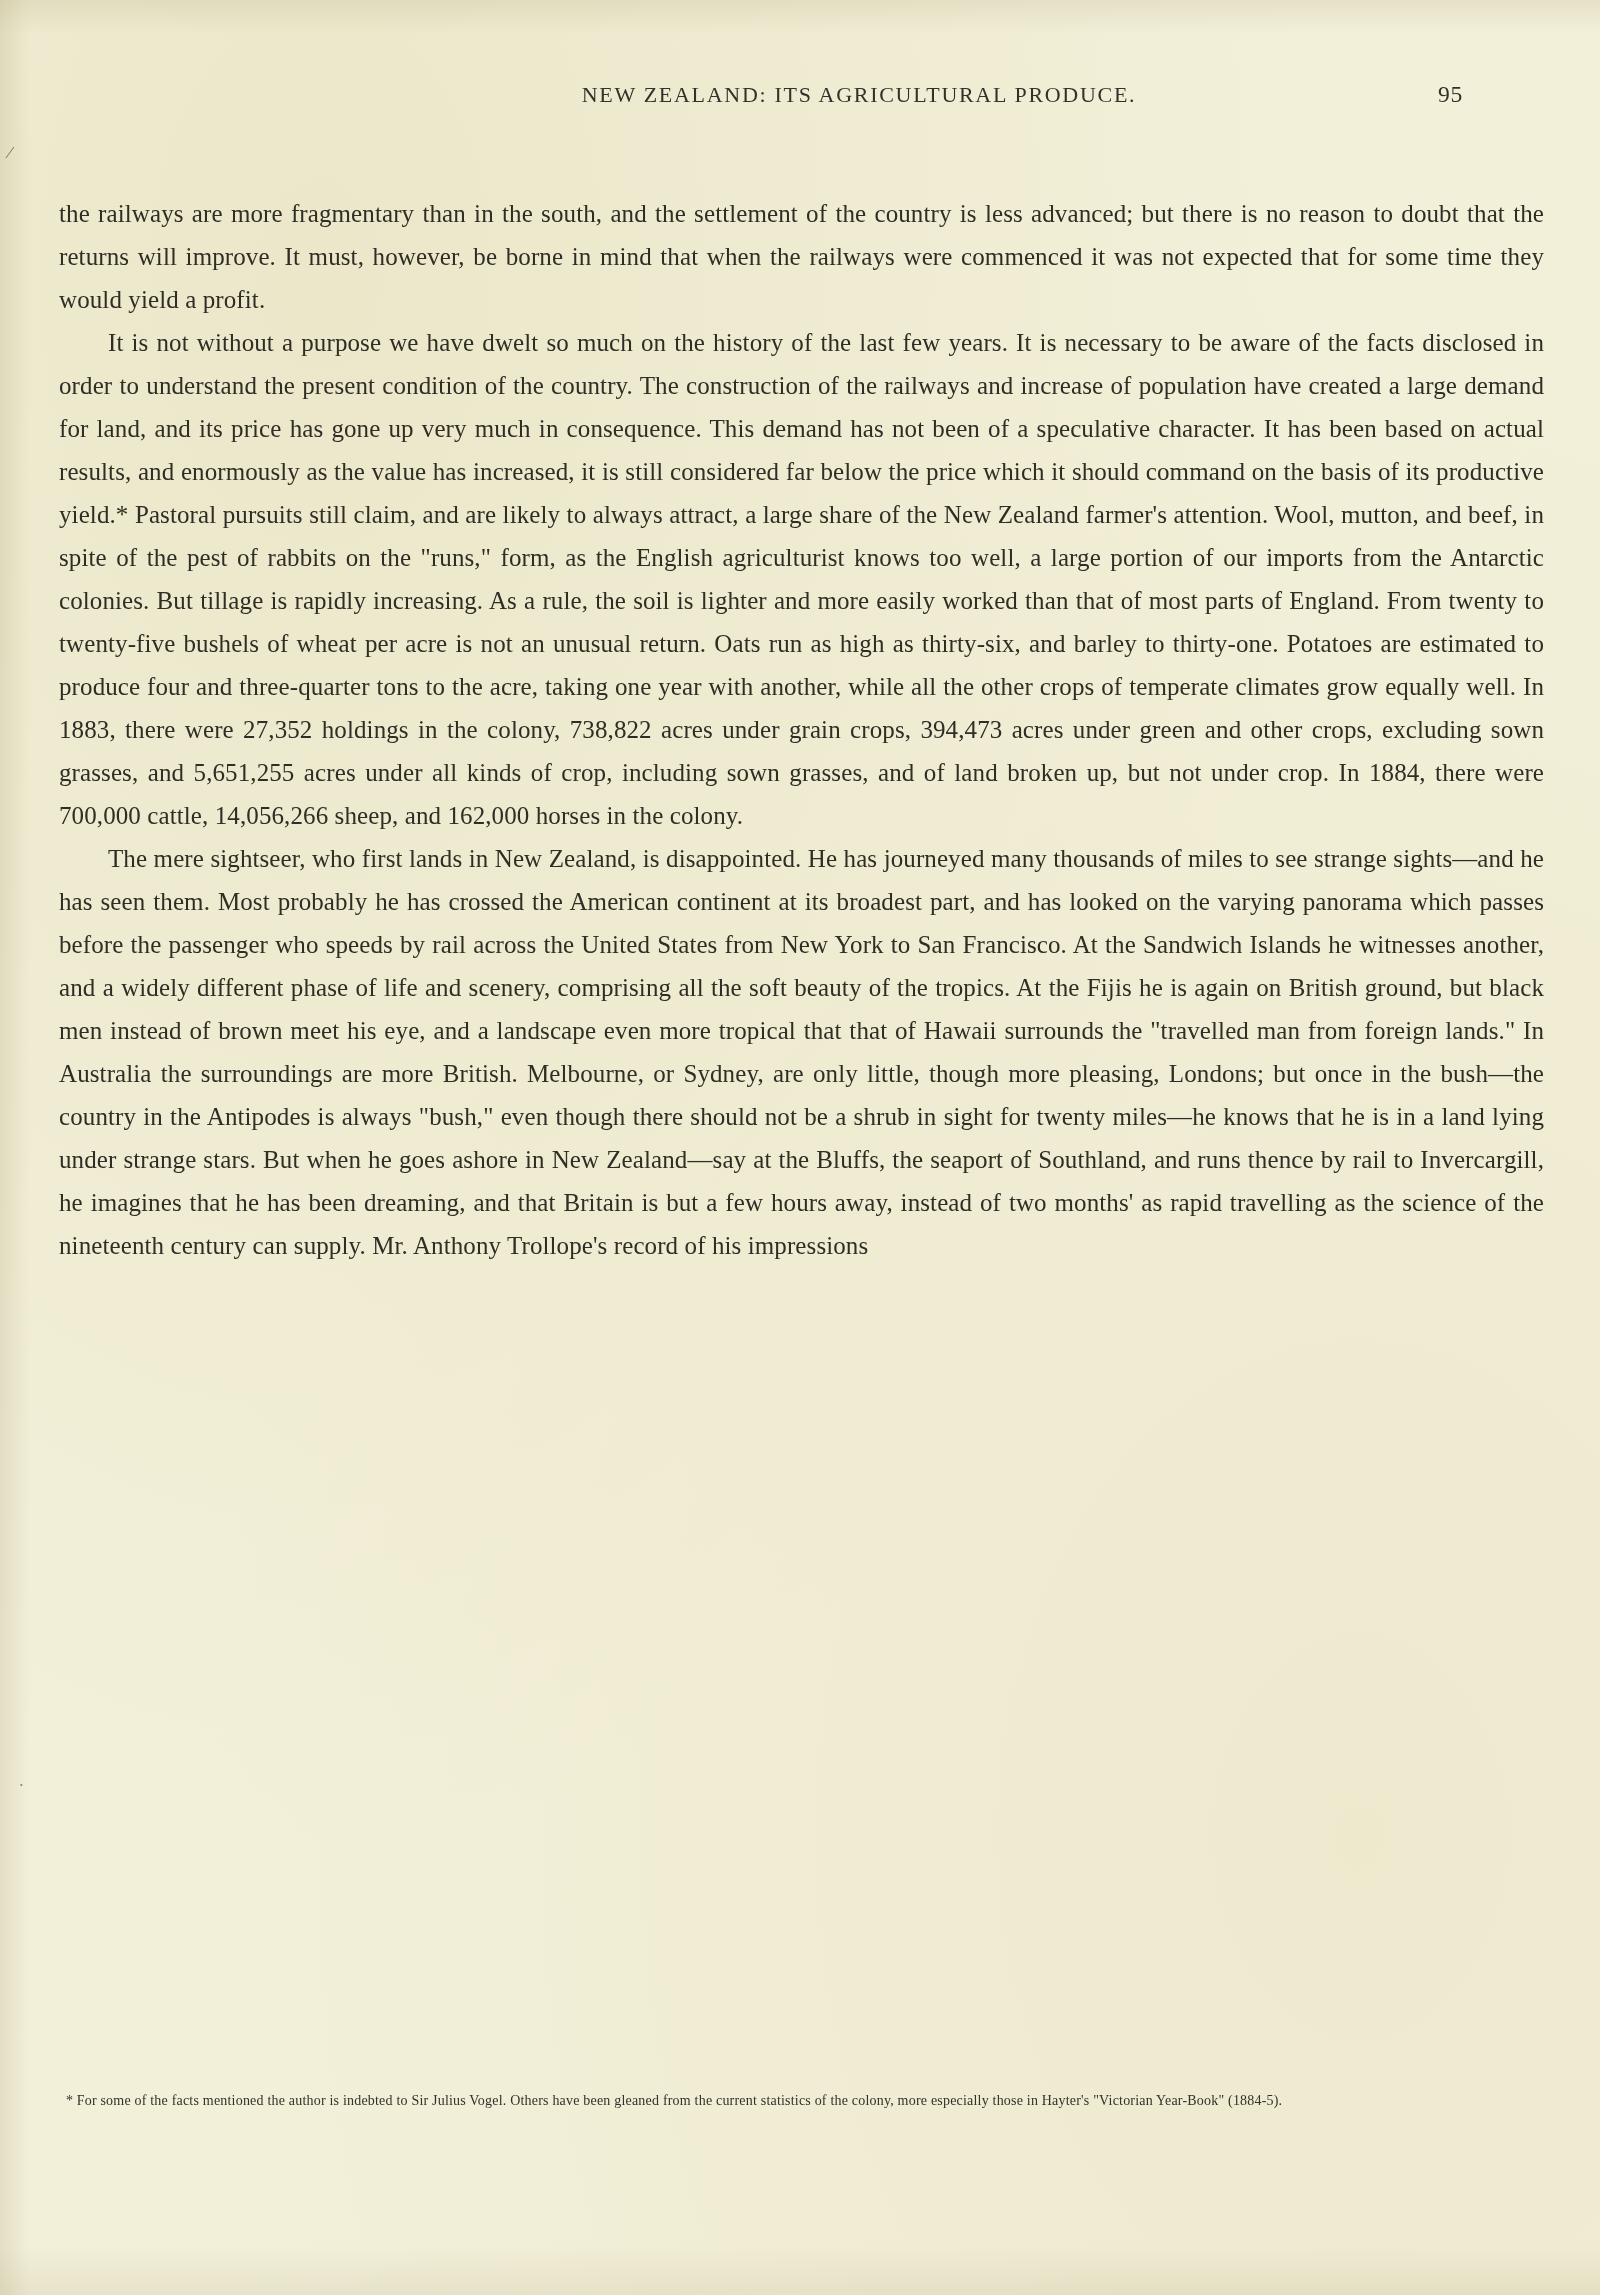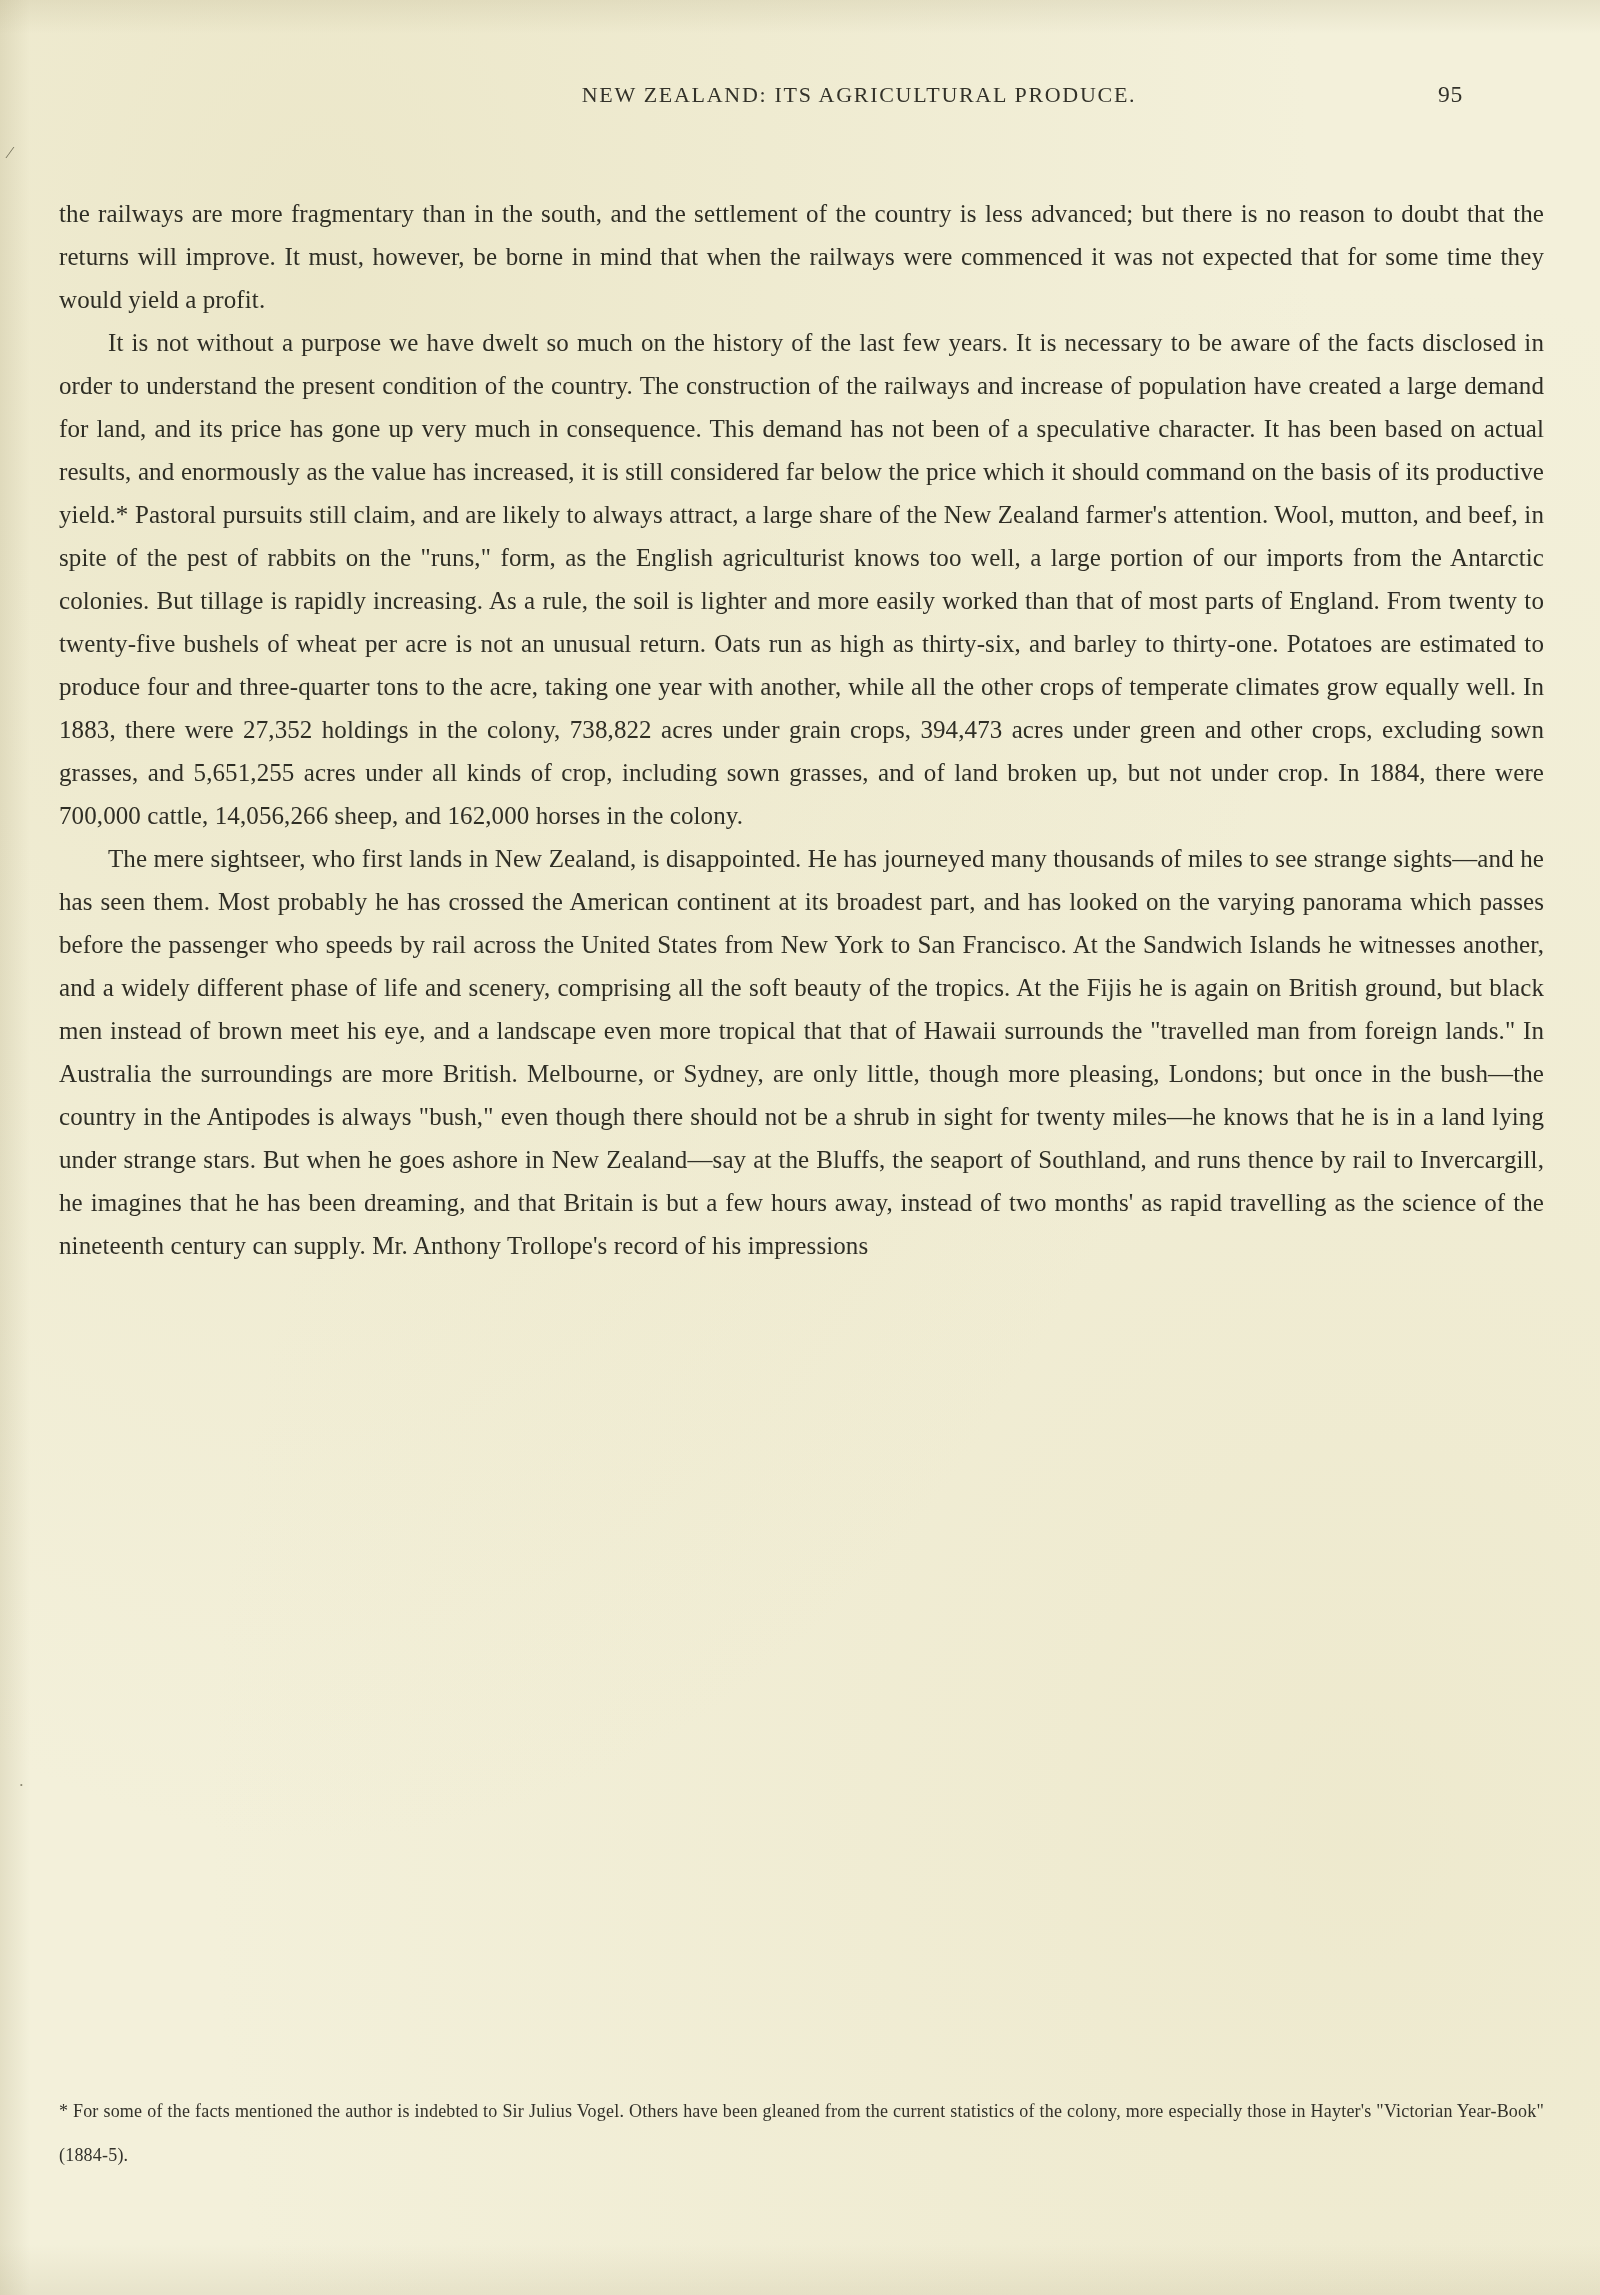--- a/index.html
+++ b/index.html
@@ -67,25 +67,25 @@
   }
   .body-text p {
     margin: 0;
     text-indent: 0;
   }
   .body-text p.indent {
     text-indent: 49px;
   }
   .footnote {
     position: absolute;
-    left: 59px;
+    left: 66px;
     top: 2089px;
     width: 1485px;
-    font-size: 18px;
-    line-height: 44px;
+    font-size: 14px;
+    line-height: 24px;
     text-align: justify;
     color: #32312a;
     letter-spacing: 0.2px;
   }
   .footnote .star {
     letter-spacing: 0;
   }
   .margin-tick {
     position: absolute;
     left: 8.4px;

